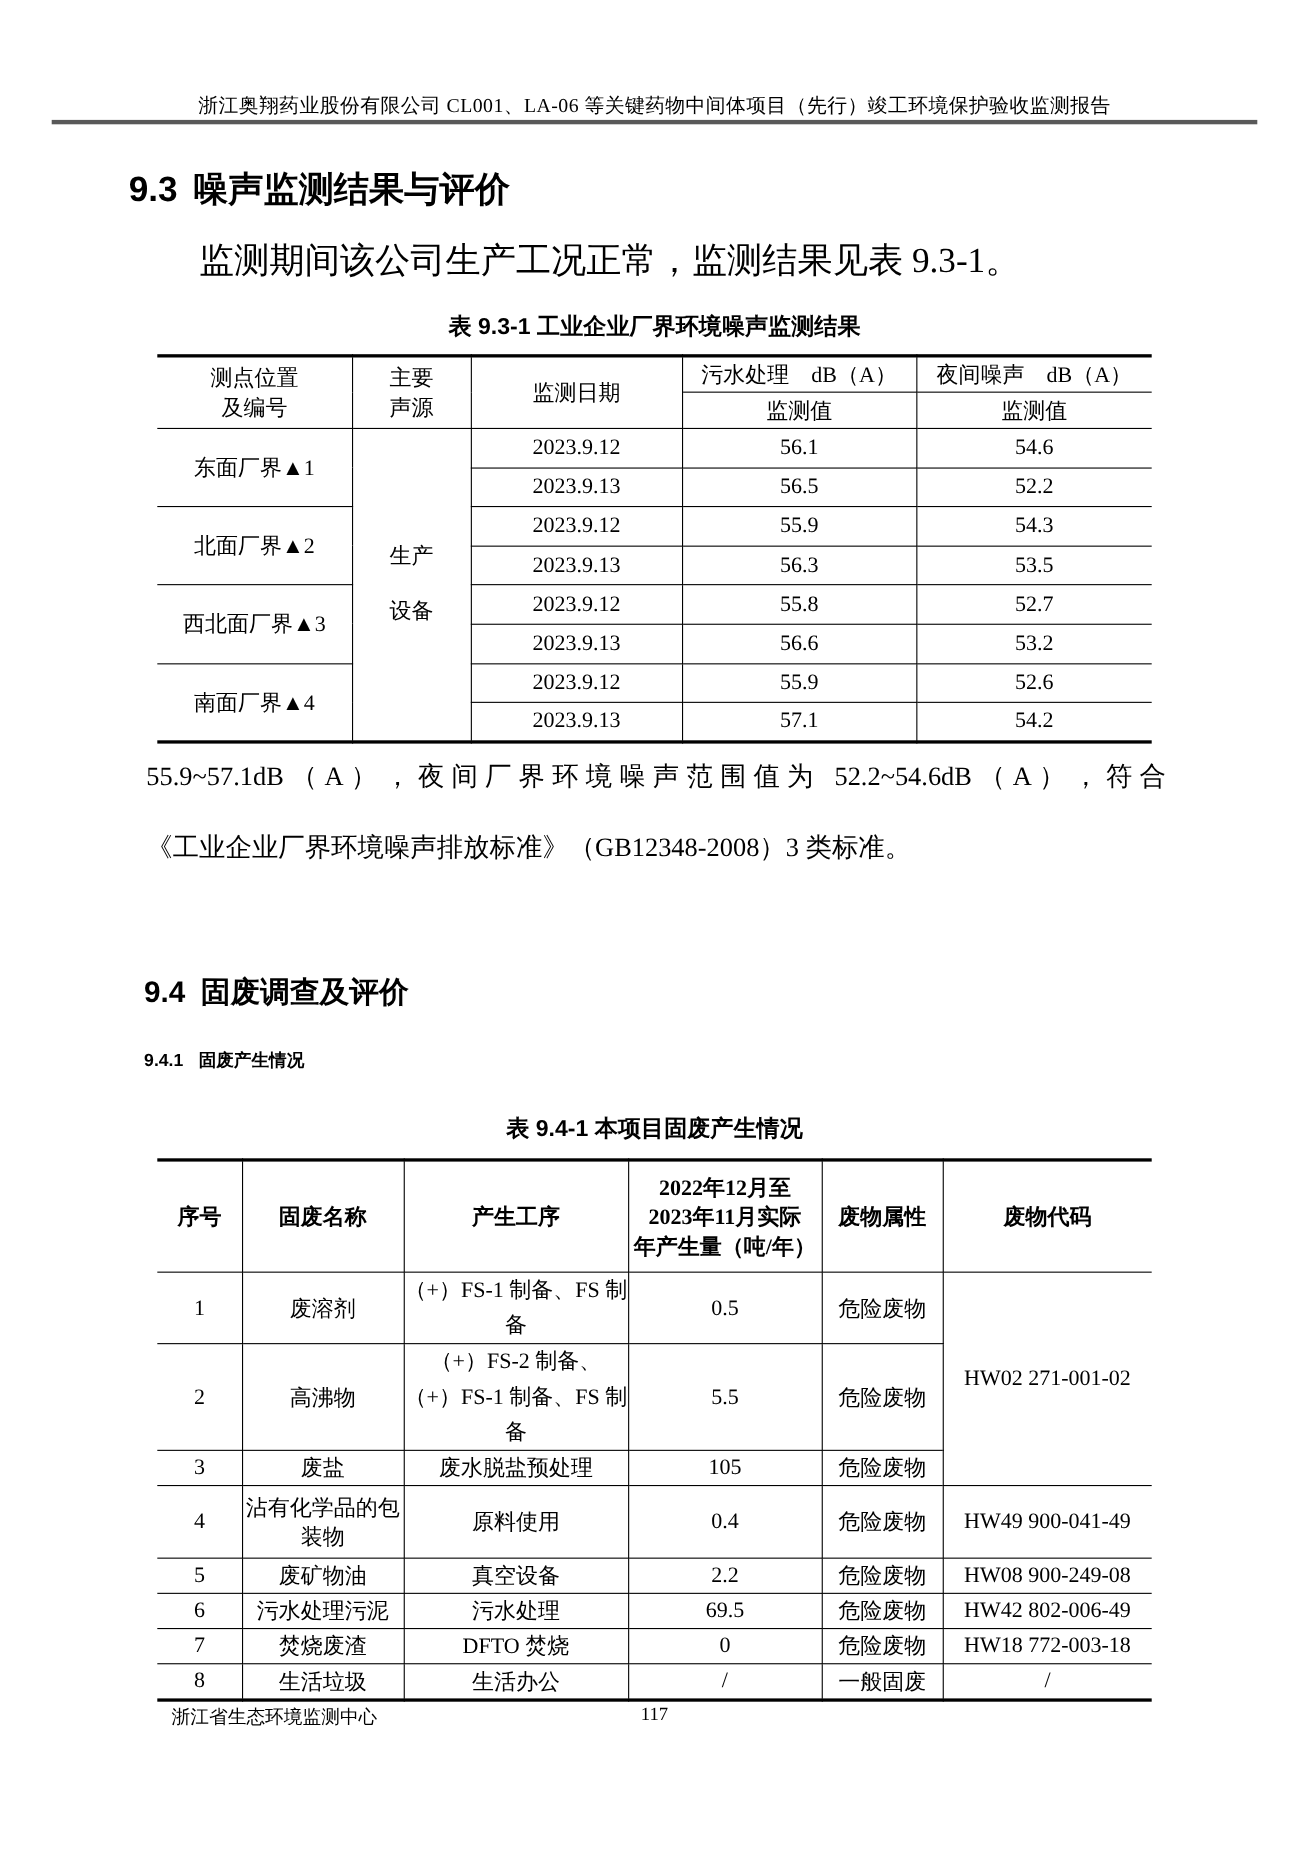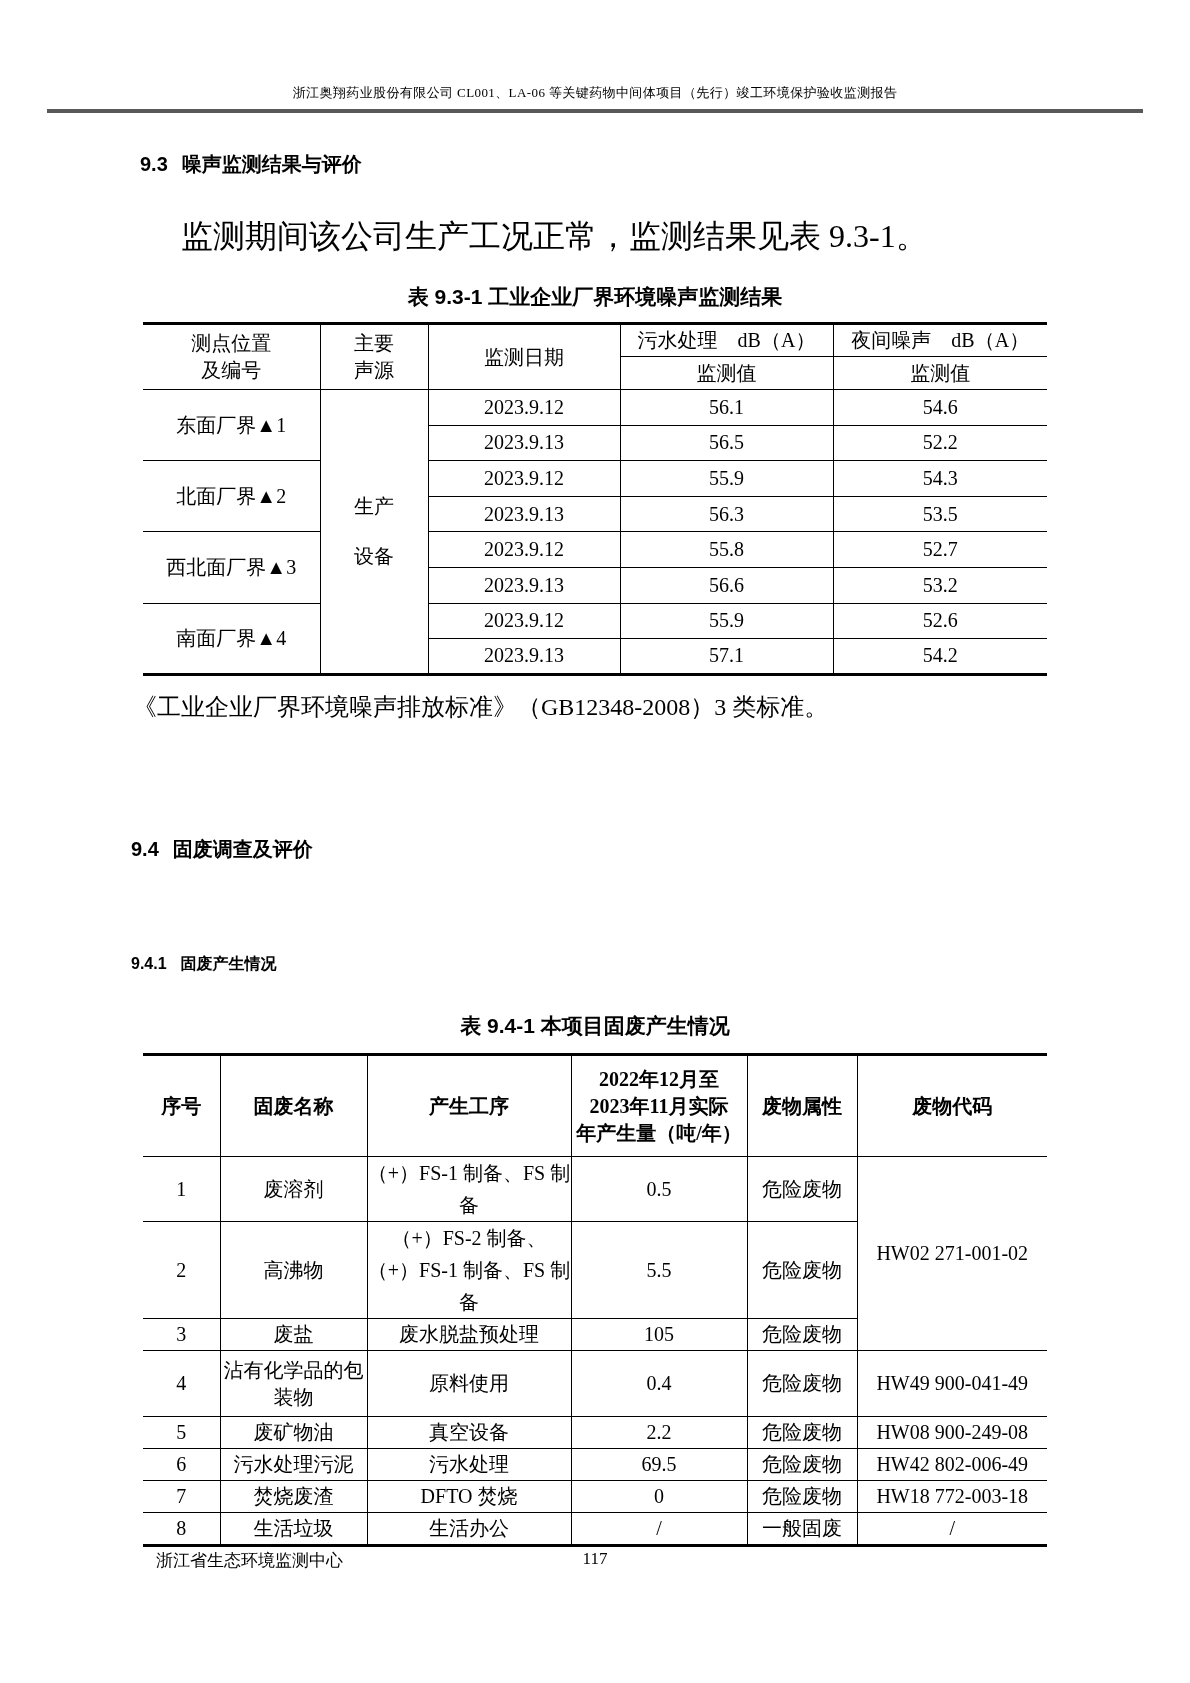--- a/index.html
+++ b/index.html
@@ -6,27 +6,27 @@
   body {
     width:1190px; height:1683px;
     background:#ffffff; color:#000000;
     position:relative; overflow:hidden;
     font-family:"Liberation Serif","DejaVu Serif",serif;
   }
   .abs { position:absolute; }
 
   
   .hdr-title { top:84px; left:0; width:1190px; text-align:center;
-    font-size:13px; letter-spacing:0.4px; }
+    font-size:18px; letter-spacing:0.4px; }
   .hdr-rule { top:109px; left:47px; width:1096px; height:4px; background:#595959; }
 
   
   .h-sec { font-family:"Liberation Sans","DejaVu Sans",sans-serif; font-weight:bold; white-space:nowrap; }
-  .h-93  { top:151px; left:140px; font-size:20px; }
-  .h-94  { top:836px; left:131px; font-size:20px; }
+  .h-93  { top:151px; left:117px; font-size:32px; }
+  .h-94  { top:884px; left:131px; font-size:27px; }
   .h-941 { top:954px; left:131px; font-size:16px; }
   .h-sec .num { margin-right:14px; }
 
   
   .para1 { top:215px; left:133px; width:927px; font-size:32px; text-indent:48px; }
   .para2 { top:675px; left:133px; width:927px; font-size:24px; line-height:64px; }
   .para2 .jl { text-align:justify; text-align-last:justify; }
   .para2 .ind { text-indent:48px; }
 
   
@@ -147,20 +147,21 @@
     </tr>
     <tr class="dr">
       <td>2023.9.13</td>
       <td>57.1</td>
       <td>54.2</td>
     </tr>
   </tbody>
 </table>
 
 <div class="abs para2">
+  <div class="jl">55.9~57.1dB（A），夜间厂界环境噪声范围值为 52.2~54.6dB（A），符合</div>
   <div>《工业企业厂界环境噪声排放标准》（GB12348-2008）3 类标准。</div>
 </div>
 
 <div class="abs h-sec h-94">
   <span class="num">9.4</span><span>固废调查及评价</span>
 </div>
 
 <div class="abs h-sec h-941">
   <span class="num">9.4.1</span><span>固废产生情况</span>
 </div>

